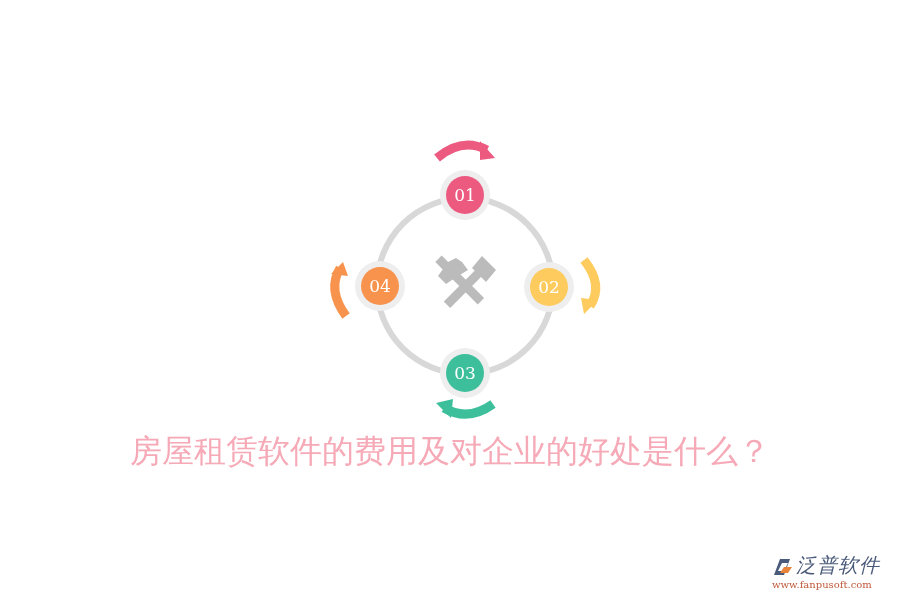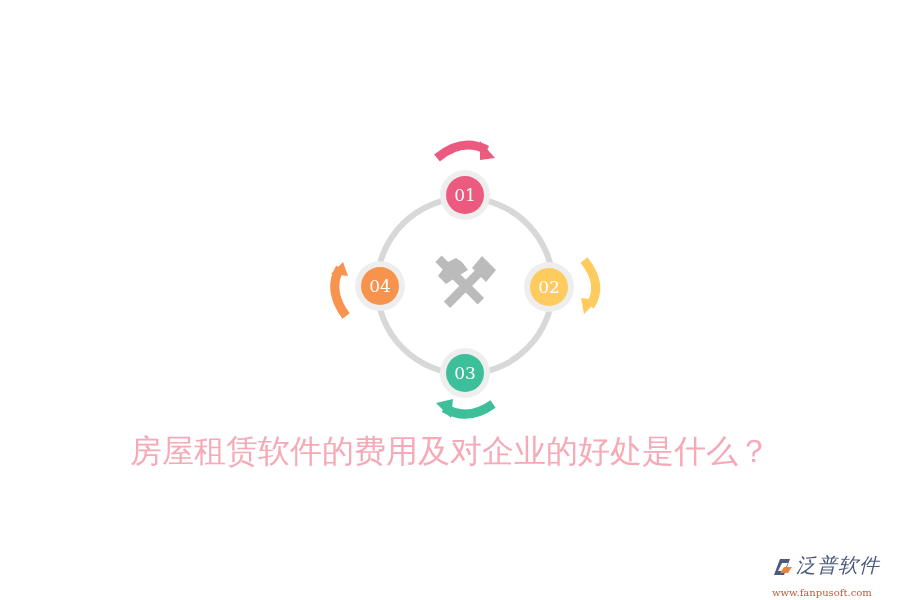--- a/index.html
+++ b/index.html
@@ -53,21 +53,21 @@
       font-family: "DejaVu Sans", sans-serif;
       font-size: 20px;
       color: #4a5a7a;
       margin-left: 2px;
       letter-spacing: 1px;
     }
     .logo-url {
       font-family: "DejaVu Serif", serif;
       font-size: 10px;
       color: #c0593a;
-      margin-top: 8px;
+      margin-top: 0px;
       margin-left: 2px;
     }
   </style>
 </head>
 <body>
 
 <div class="stage">
 
   <svg class="diagram-svg" width="900" height="600" viewBox="0 0 900 600">
 

